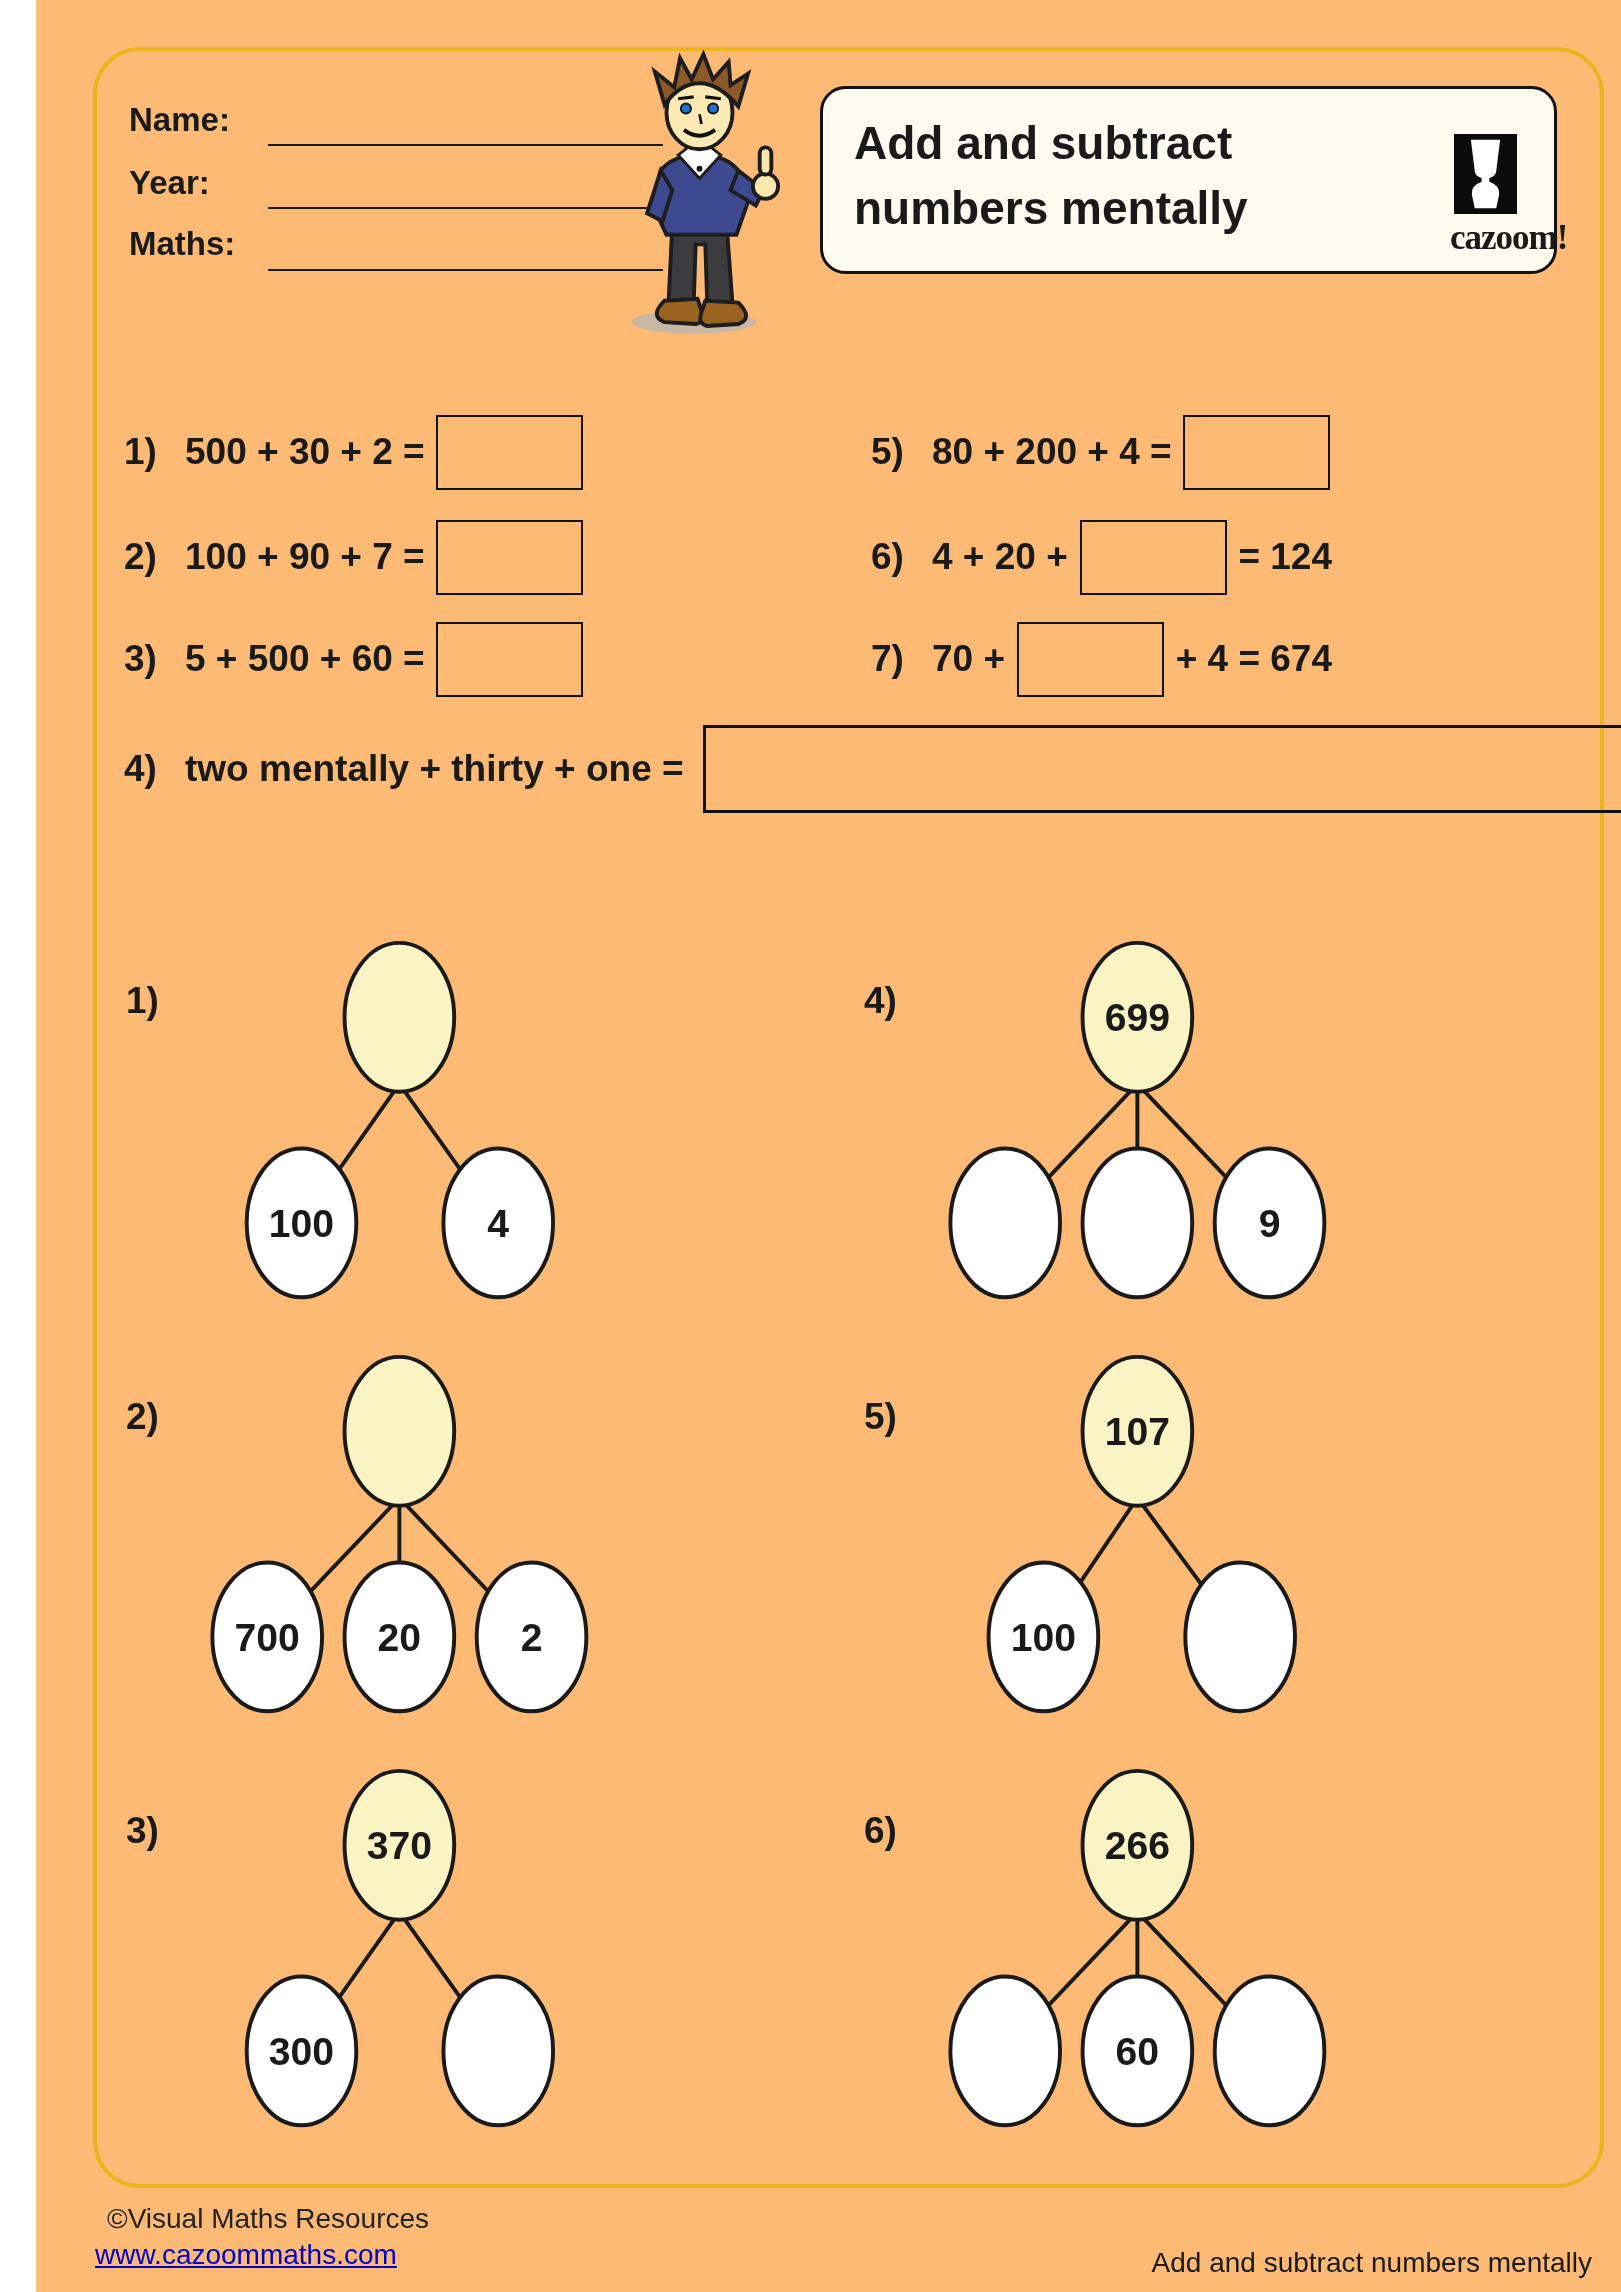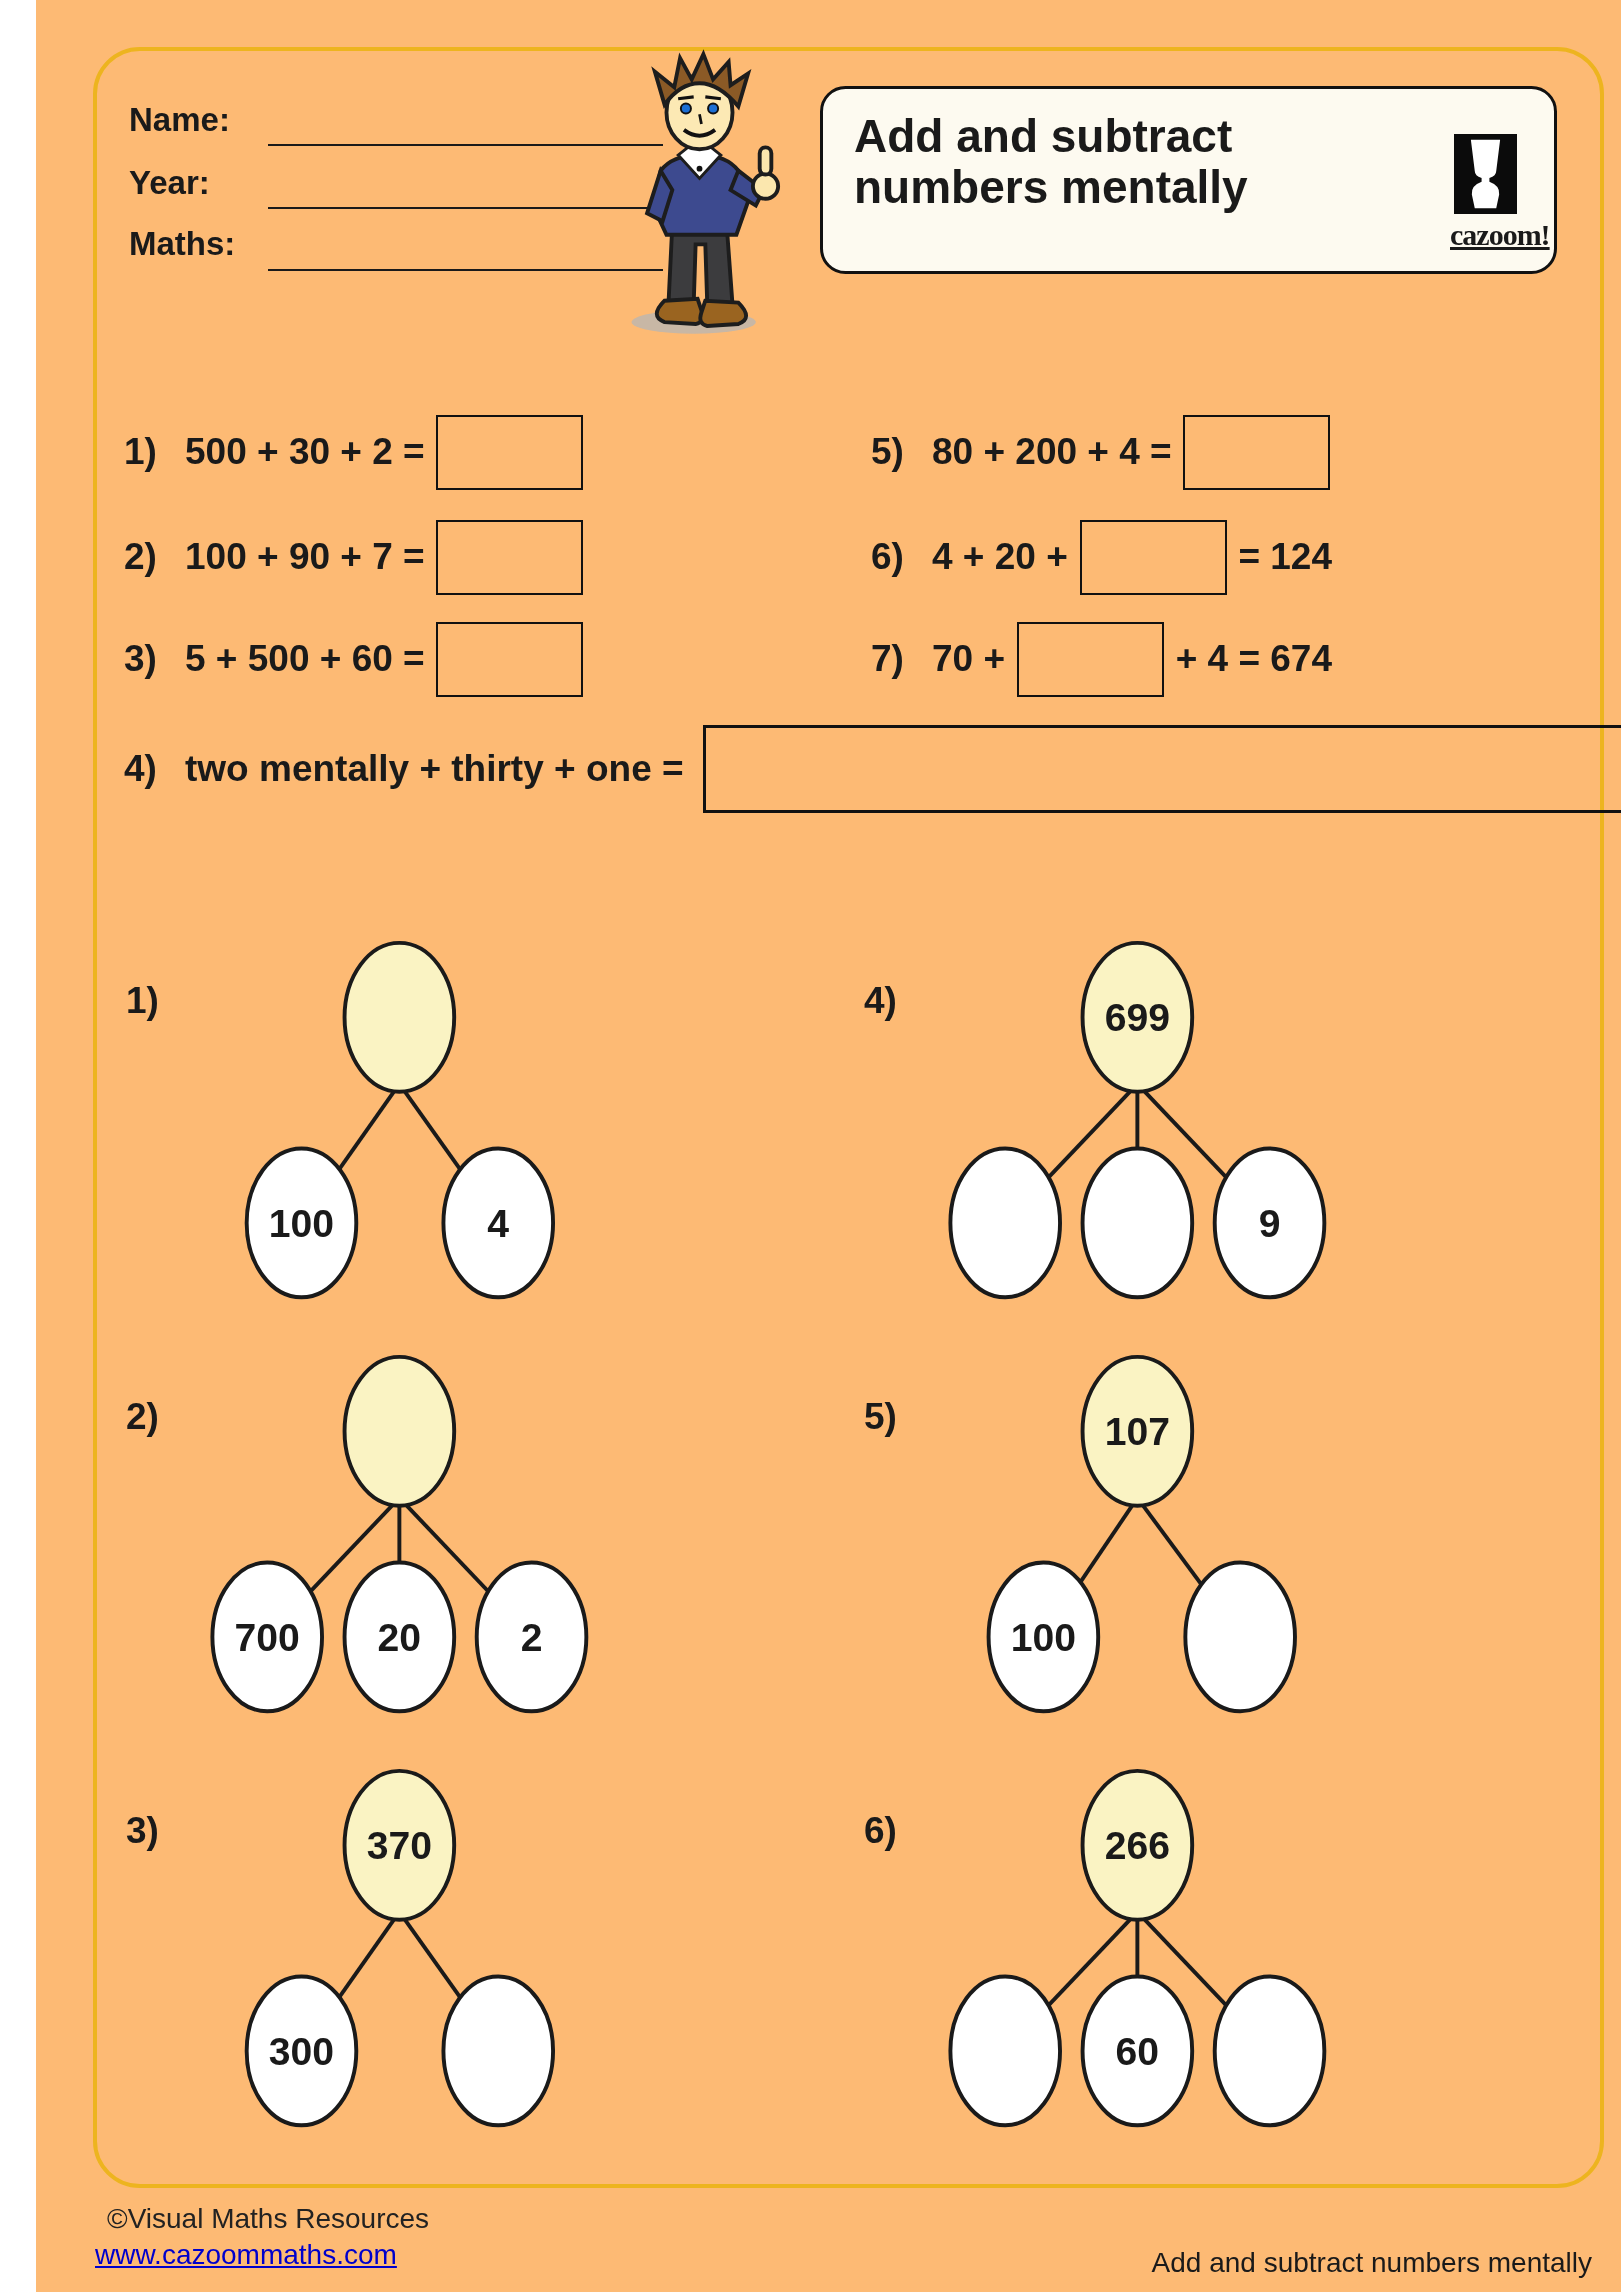--- a/index.html
+++ b/index.html
@@ -12,26 +12,26 @@
     border:4.9px solid #EDB41F;border-radius:47px;
   }
   
   .id-label{position:absolute;left:93px;font-weight:bold;font-size:33px;}
   .id-line{position:absolute;left:232px;width:395px;height:2px;background:#1a1a1a;}
   .title-box{
     position:absolute;left:784px;top:86px;width:737px;height:188px;
     background:#FDFAF0;border:3.9px solid #111;border-radius:25.5px;box-sizing:border-box;
   }
   .title-text{
-    position:absolute;left:31px;top:21.6px;font-weight:bold;font-size:46px;line-height:51px;
+    position:absolute;left:31px;top:21.6px;font-weight:bold;font-size:46px;line-height:65px;
     white-space:pre-line;letter-spacing:0;
   }
   .logo{position:absolute;right:33px;top:45px;width:71px;text-align:center;}
   .logo-rect{width:63px;height:80px;background:#0b0b0b;margin:0 auto;position:relative;}
-  .logo-text{font-family:"Liberation Serif",serif;font-weight:bold;font-size:30px;margin-top:3.9px;letter-spacing:-1px;text-decoration:underline;}
+  .logo-text{font-family:"Liberation Serif",serif;font-weight:bold;font-size:35px;margin-top:3.9px;letter-spacing:-1px;}
   
   .sec-head{position:absolute;left:93px;font-family:"Liberation Serif",serif;font-style:italic;font-size:36px;}
   .sec-head b{font-weight:bold;margin-right:17.6px;}
   
   .arow{position:absolute;display:flex;align-items:center;height:84px;font-weight:bold;font-size:37px;white-space:nowrap;}
   .arow .num{display:inline-block;width:61px;}
   .abox{width:143px;height:71px;border:2.9px solid #111;margin:0 11.8px;flex:none;}
   .abox.wide{width:972px;height:82px;border-width:3.9px;margin-left:19.6px;}
   
   .model{position:absolute;}

